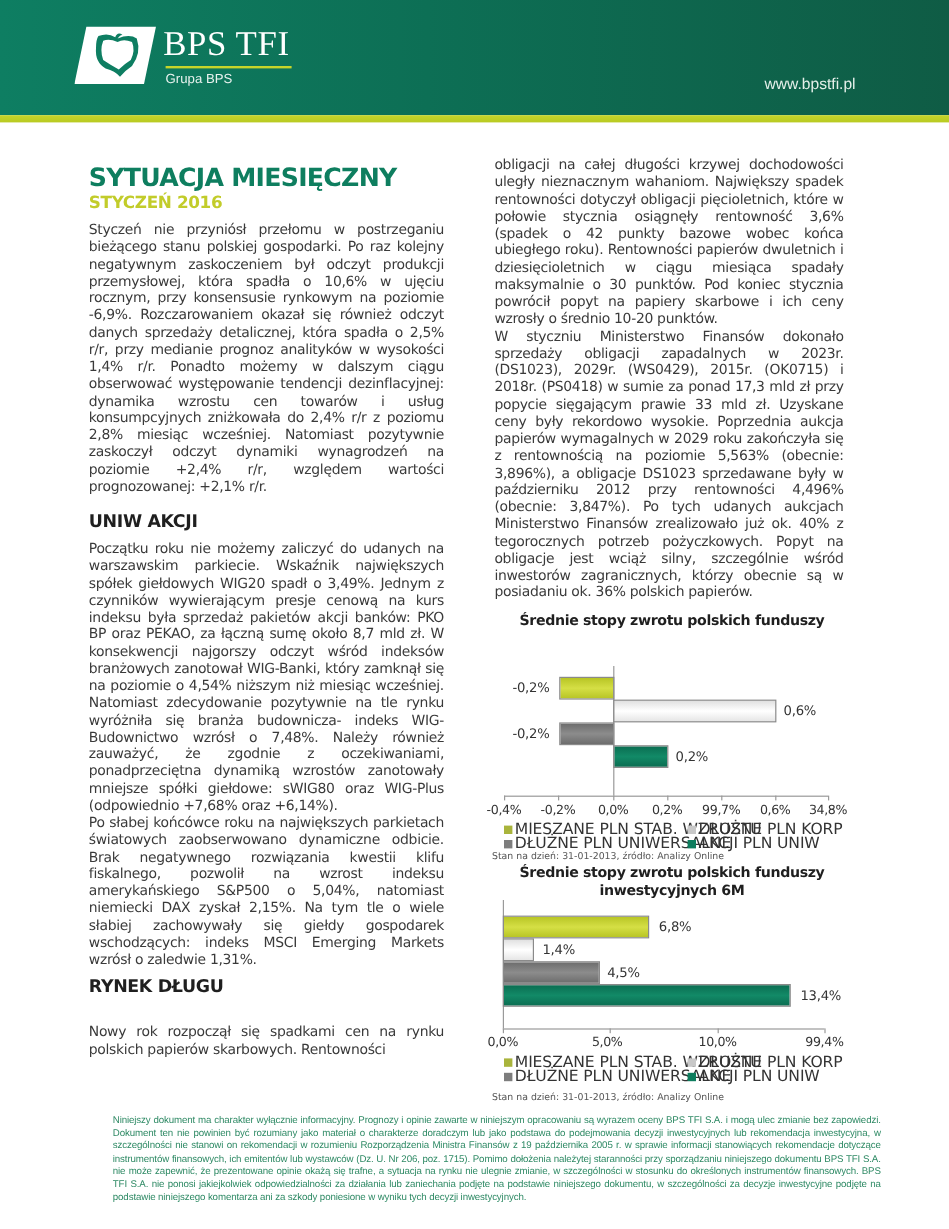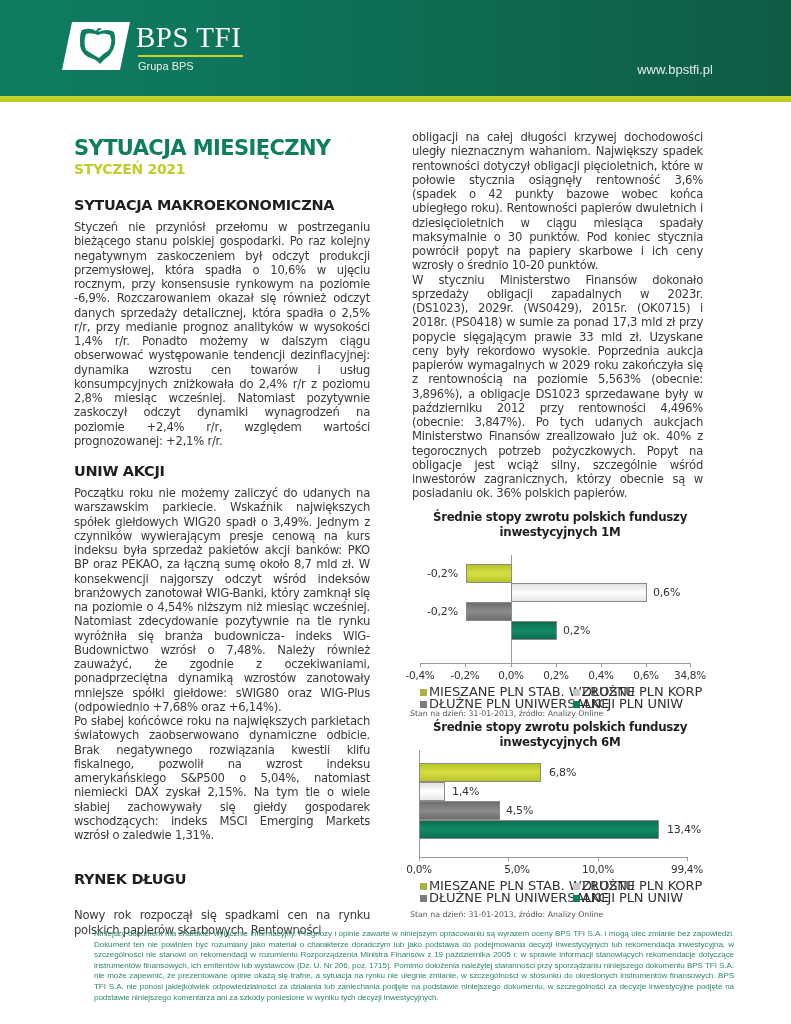--- a/index.html
+++ b/index.html
@@ -91,50 +91,48 @@
   </svg>
   <div class="logo-title">BPS TFI</div>
   <div class="logo-underline"></div>
   <div class="logo-sub">Grupa BPS</div>
   <div class="website">www.bpstfi.pl</div>
 </div>
 <div class="header-stripe"></div>
 
 <div class="col-left">
   <div class="main-title">SYTUACJA MIESIĘCZNY</div>
-  <div class="sub-title">STYCZEŃ 2021</div>
-
-  <div class="section-h" style="margin-top:18px;">SYTUACJA MAKROEKONOMICZNA</div>
+  <div class="sub-title">STYCZEŃ 2016</div>
+
   <div class="para" style="margin-top:6px;">
     <p>Styczeń nie przyniósł przełomu w postrzeganiu bieżącego stanu polskiej gospodarki. Po raz kolejny negatywnym zaskoczeniem był odczyt produkcji przemysłowej, która spadła o 10,6% w ujęciu rocznym, przy konsensusie rynkowym na poziomie -6,9%. Rozczarowaniem okazał się również odczyt danych sprzedaży detalicznej, która spadła o 2,5% r/r, przy medianie prognoz analityków w wysokości 1,4% r/r. Ponadto możemy w dalszym ciągu obserwować występowanie tendencji dezinflacyjnej: dynamika wzrostu cen towarów i usług konsumpcyjnych zniżkowała do 2,4% r/r z poziomu 2,8% miesiąc wcześniej. Natomiast pozytywnie zaskoczył odczyt dynamiki wynagrodzeń na poziomie +2,4% r/r, względem wartości prognozowanej: +2,1% r/r.</p>
   </div>
 
   <div class="section-h" style="margin-top:14px;">UNIW AKCJI</div>
   <div class="para" style="margin-top:6px;">
     <p>Początku roku nie możemy zaliczyć do udanych na warszawskim parkiecie. Wskaźnik największych spółek giełdowych WIG20 spadł o 3,49%. Jednym z czynników wywierającym presje cenową na kurs indeksu była sprzedaż pakietów akcji banków: PKO BP oraz PEKAO, za łączną sumę około 8,7 mld zł. W konsekwencji najgorszy odczyt wśród indeksów branżowych zanotował WIG-Banki, który zamknął się na poziomie o 4,54% niższym niż miesiąc wcześniej. Natomiast zdecydowanie pozytywnie na tle rynku wyróżniła się branża budownicza- indeks WIG-Budownictwo wzrósł o 7,48%. Należy również zauważyć, że zgodnie z oczekiwaniami, ponadprzeciętna dynamiką wzrostów zanotowały mniejsze spółki giełdowe: sWIG80 oraz WIG-Plus (odpowiednio +7,68% oraz +6,14%).</p>
     <p>Po słabej końcówce roku na największych parkietach światowych zaobserwowano dynamiczne odbicie. Brak negatywnego rozwiązania kwestii klifu fiskalnego, pozwolił na wzrost indeksu amerykańskiego S&amp;P500 o 5,04%, natomiast niemiecki DAX zyskał 2,15%. Na tym tle o wiele słabiej zachowywały się giełdy gospodarek wschodzących: indeks MSCI Emerging Markets wzrósł o zaledwie 1,31%.</p>
   </div>
 
-  <div class="section-h" style="margin-top:28px;">RYNEK DŁUGU</div>
+  <div class="section-h" style="margin-top:8px;">RYNEK DŁUGU</div>
   <div class="para" style="margin-top:20px;">
     <p>Nowy rok rozpoczął się spadkami cen na rynku polskich papierów skarbowych. Rentowności</p>
   </div>
 </div>
 
 <div class="col-right">
   <div class="para">
     <p>obligacji na całej długości krzywej dochodowości uległy nieznacznym wahaniom. Największy spadek rentowności dotyczył obligacji pięcioletnich, które w połowie stycznia osiągnęły rentowność 3,6% (spadek o 42 punkty bazowe wobec końca ubiegłego roku). Rentowności papierów dwuletnich i dziesięcioletnich w ciągu miesiąca spadały maksymalnie o 30 punktów. Pod koniec stycznia powrócił popyt na papiery skarbowe i ich ceny wzrosły o średnio 10-20 punktów.</p>
     <p>W styczniu Ministerstwo Finansów dokonało sprzedaży obligacji zapadalnych w 2023r. (DS1023), 2029r. (WS0429), 2015r. (OK0715) i 2018r. (PS0418) w sumie za ponad 17,3 mld zł przy popycie sięgającym prawie 33 mld zł. Uzyskane ceny były rekordowo wysokie. Poprzednia aukcja papierów wymagalnych w 2029 roku zakończyła się z rentownością na poziomie 5,563% (obecnie: 3,896%), a obligacje DS1023 sprzedawane były w październiku 2012 przy rentowności 4,496% (obecnie: 3,847%). Po tych udanych aukcjach Ministerstwo Finansów zrealizowało już ok. 40% z tegorocznych potrzeb pożyczkowych. Popyt na obligacje jest wciąż silny, szczególnie wśród inwestorów zagranicznych, którzy obecnie są w posiadaniu ok. 36% polskich papierów.</p>
   </div>
 </div>
 
 <div class="chart-block" style="top:510px; height:210px;">
   <div class="chart-title">
     <div>Średnie stopy zwrotu polskich funduszy</div>
-    <div>inwestycyjnych 1M</div>
   </div>
 
   <div class="axis-line" style="left:106px; top:45px; width:1px; height:108px;"></div>
   <div class="axis-line" style="left:15px; top:153px; width:270px; height:1px;"></div>
 
   <div class="bar" style="left:61px; top:54px; width:46px; background:linear-gradient(180deg,#b8c525,#d5df45 50%,#b8c525);"></div>
   <div class="bar" style="left:106px; top:73px; width:136px; background:linear-gradient(180deg,#e0e0e0,#ffffff 50%,#e6e6e6);"></div>
   <div class="bar" style="left:61px; top:92px; width:46px; background:linear-gradient(180deg,#6d6d6d,#8c8c8c 50%,#6d6d6d);"></div>
   <div class="bar" style="left:106px; top:111px; width:46px; background:linear-gradient(180deg,#0b6e52,#128a67 50%,#0b6e52);"></div>
 
@@ -148,21 +146,21 @@
   <div class="tick" style="left:106px; top:153px;"></div>
   <div class="tick" style="left:151px; top:153px;"></div>
   <div class="tick" style="left:196px; top:153px;"></div>
   <div class="tick" style="left:241px; top:153px;"></div>
   <div class="tick" style="left:285px; top:153px;"></div>
 
   <div class="tick-label" style="left:15px; top:159px;">-0,4%</div>
   <div class="tick-label" style="left:60px; top:159px;">-0,2%</div>
   <div class="tick-label" style="left:106px; top:159px;">0,0%</div>
   <div class="tick-label" style="left:151px; top:159px;">0,2%</div>
-  <div class="tick-label" style="left:196px; top:159px;">0,4%</div>
+  <div class="tick-label" style="left:196px; top:159px;">99,7%</div>
   <div class="tick-label" style="left:241px; top:159px;">0,6%</div>
   <div class="tick-label" style="left:285px; top:159px;">34,8%</div>
 
   <div class="legend" style="left:15px; top:174px; width:290px; height:26px;">
     <div class="legend-item" style="left:0; top:0;"><span class="legend-swatch" style="background:#a9b43c;"></span><span>MIESZANE PLN STAB. WZROSTU</span></div>
     <div class="legend-item" style="left:153px; top:0;"><span class="legend-swatch" style="background:#c8c8c8;"></span><span>DŁUŻNE PLN KORP</span></div>
     <div class="legend-item" style="left:0; top:12px;"><span class="legend-swatch" style="background:#7d7d7d;"></span><span>DŁUŻNE PLN UNIWERSALNE</span></div>
     <div class="legend-item" style="left:153px; top:12px;"><span class="legend-swatch" style="background:#0e7d5e;"></span><span>AKCJI PLN UNIW</span></div>
   </div>
   <div class="source" style="left:5px; top:199px;">Stan na dzień: 31-01-2013, źródło: Analizy Online</div>
@@ -186,21 +184,21 @@
   <div class="bar-label" style="left:47px; top:65px;">1,4%</div>
   <div class="bar-label" style="left:101px; top:84px;">4,5%</div>
   <div class="bar-label" style="left:262px; top:103px;">13,4%</div>
 
   <div class="tick" style="left:14px; top:137px;"></div>
   <div class="tick" style="left:103px; top:137px;"></div>
   <div class="tick" style="left:193px; top:137px;"></div>
   <div class="tick" style="left:282px; top:137px;"></div>
 
   <div class="tick-label" style="left:14px; top:143px;">0,0%</div>
-  <div class="tick-label" style="left:112px; top:143px;">5,0%</div>
+  <div class="tick-label" style="left:101px; top:143px;">5,0%</div>
   <div class="tick-label" style="left:193px; top:143px;">10,0%</div>
   <div class="tick-label" style="left:282px; top:143px;">99,4%</div>
 
   <div class="legend" style="left:15px; top:158px; width:290px; height:26px;">
     <div class="legend-item" style="left:0; top:0;"><span class="legend-swatch" style="background:#a9b43c;"></span><span>MIESZANE PLN STAB. WZROSTU</span></div>
     <div class="legend-item" style="left:153px; top:0;"><span class="legend-swatch" style="background:#c8c8c8;"></span><span>DŁUŻNE PLN KORP</span></div>
     <div class="legend-item" style="left:0; top:12px;"><span class="legend-swatch" style="background:#7d7d7d;"></span><span>DŁUŻNE PLN UNIWERSALNE</span></div>
     <div class="legend-item" style="left:153px; top:12px;"><span class="legend-swatch" style="background:#0e7d5e;"></span><span>AKCJI PLN UNIW</span></div>
   </div>
   <div class="source" style="left:5px; top:190px;">Stan na dzień: 31-01-2013, źródło: Analizy Online</div>

